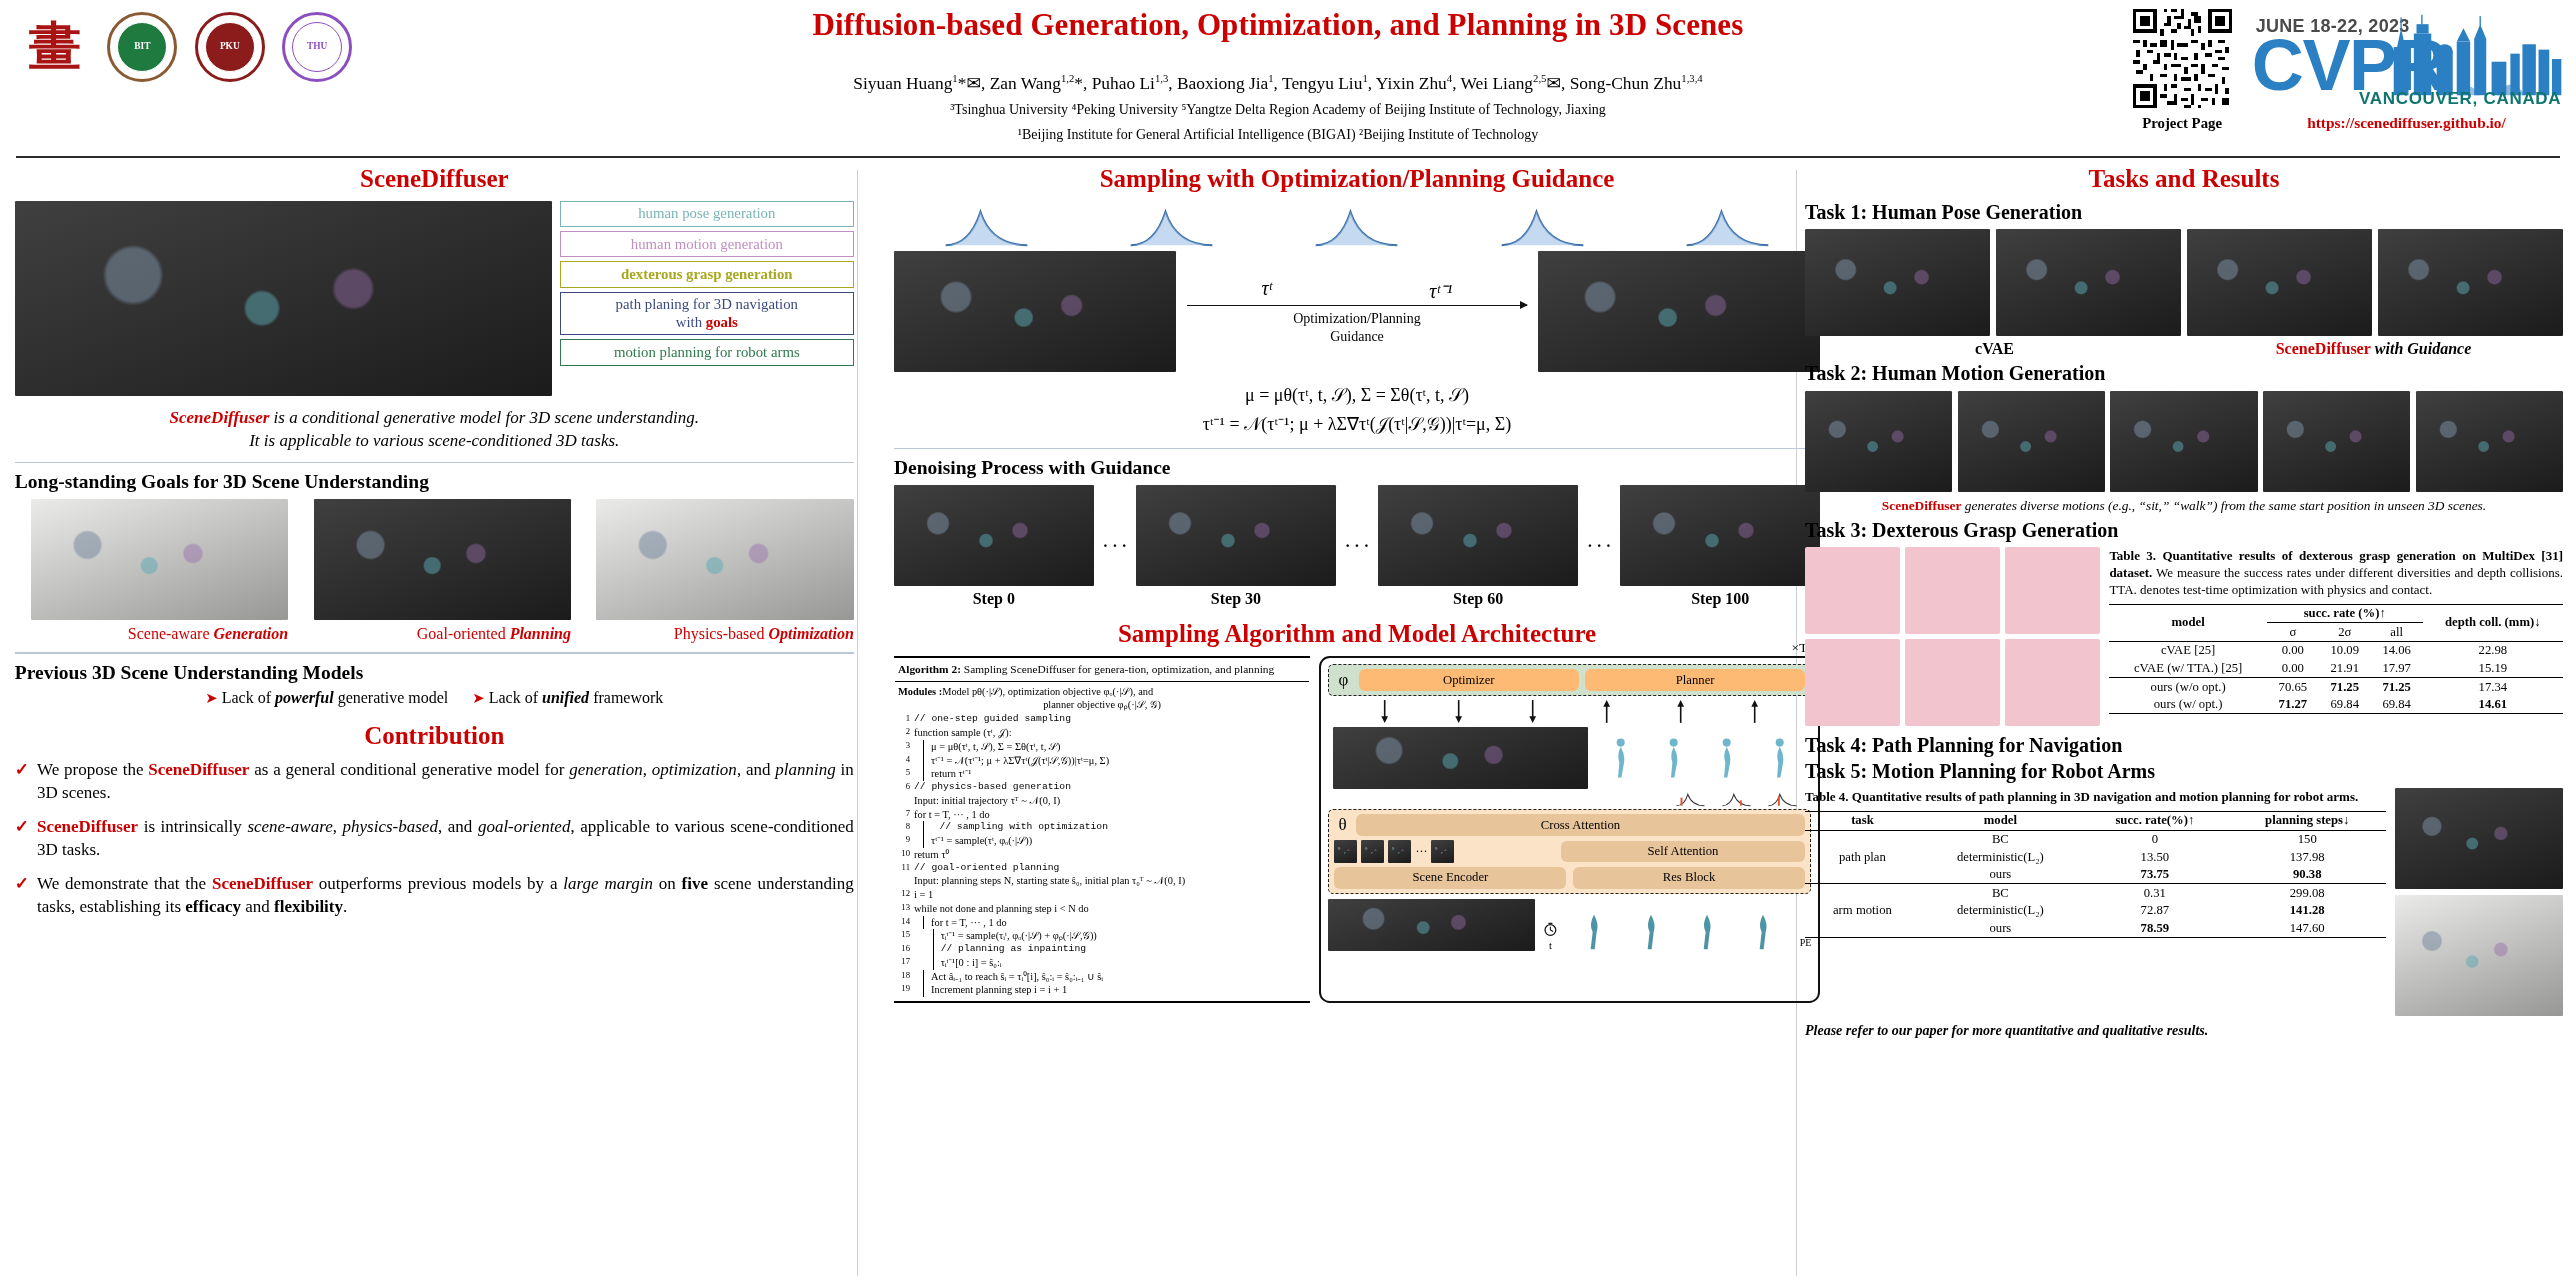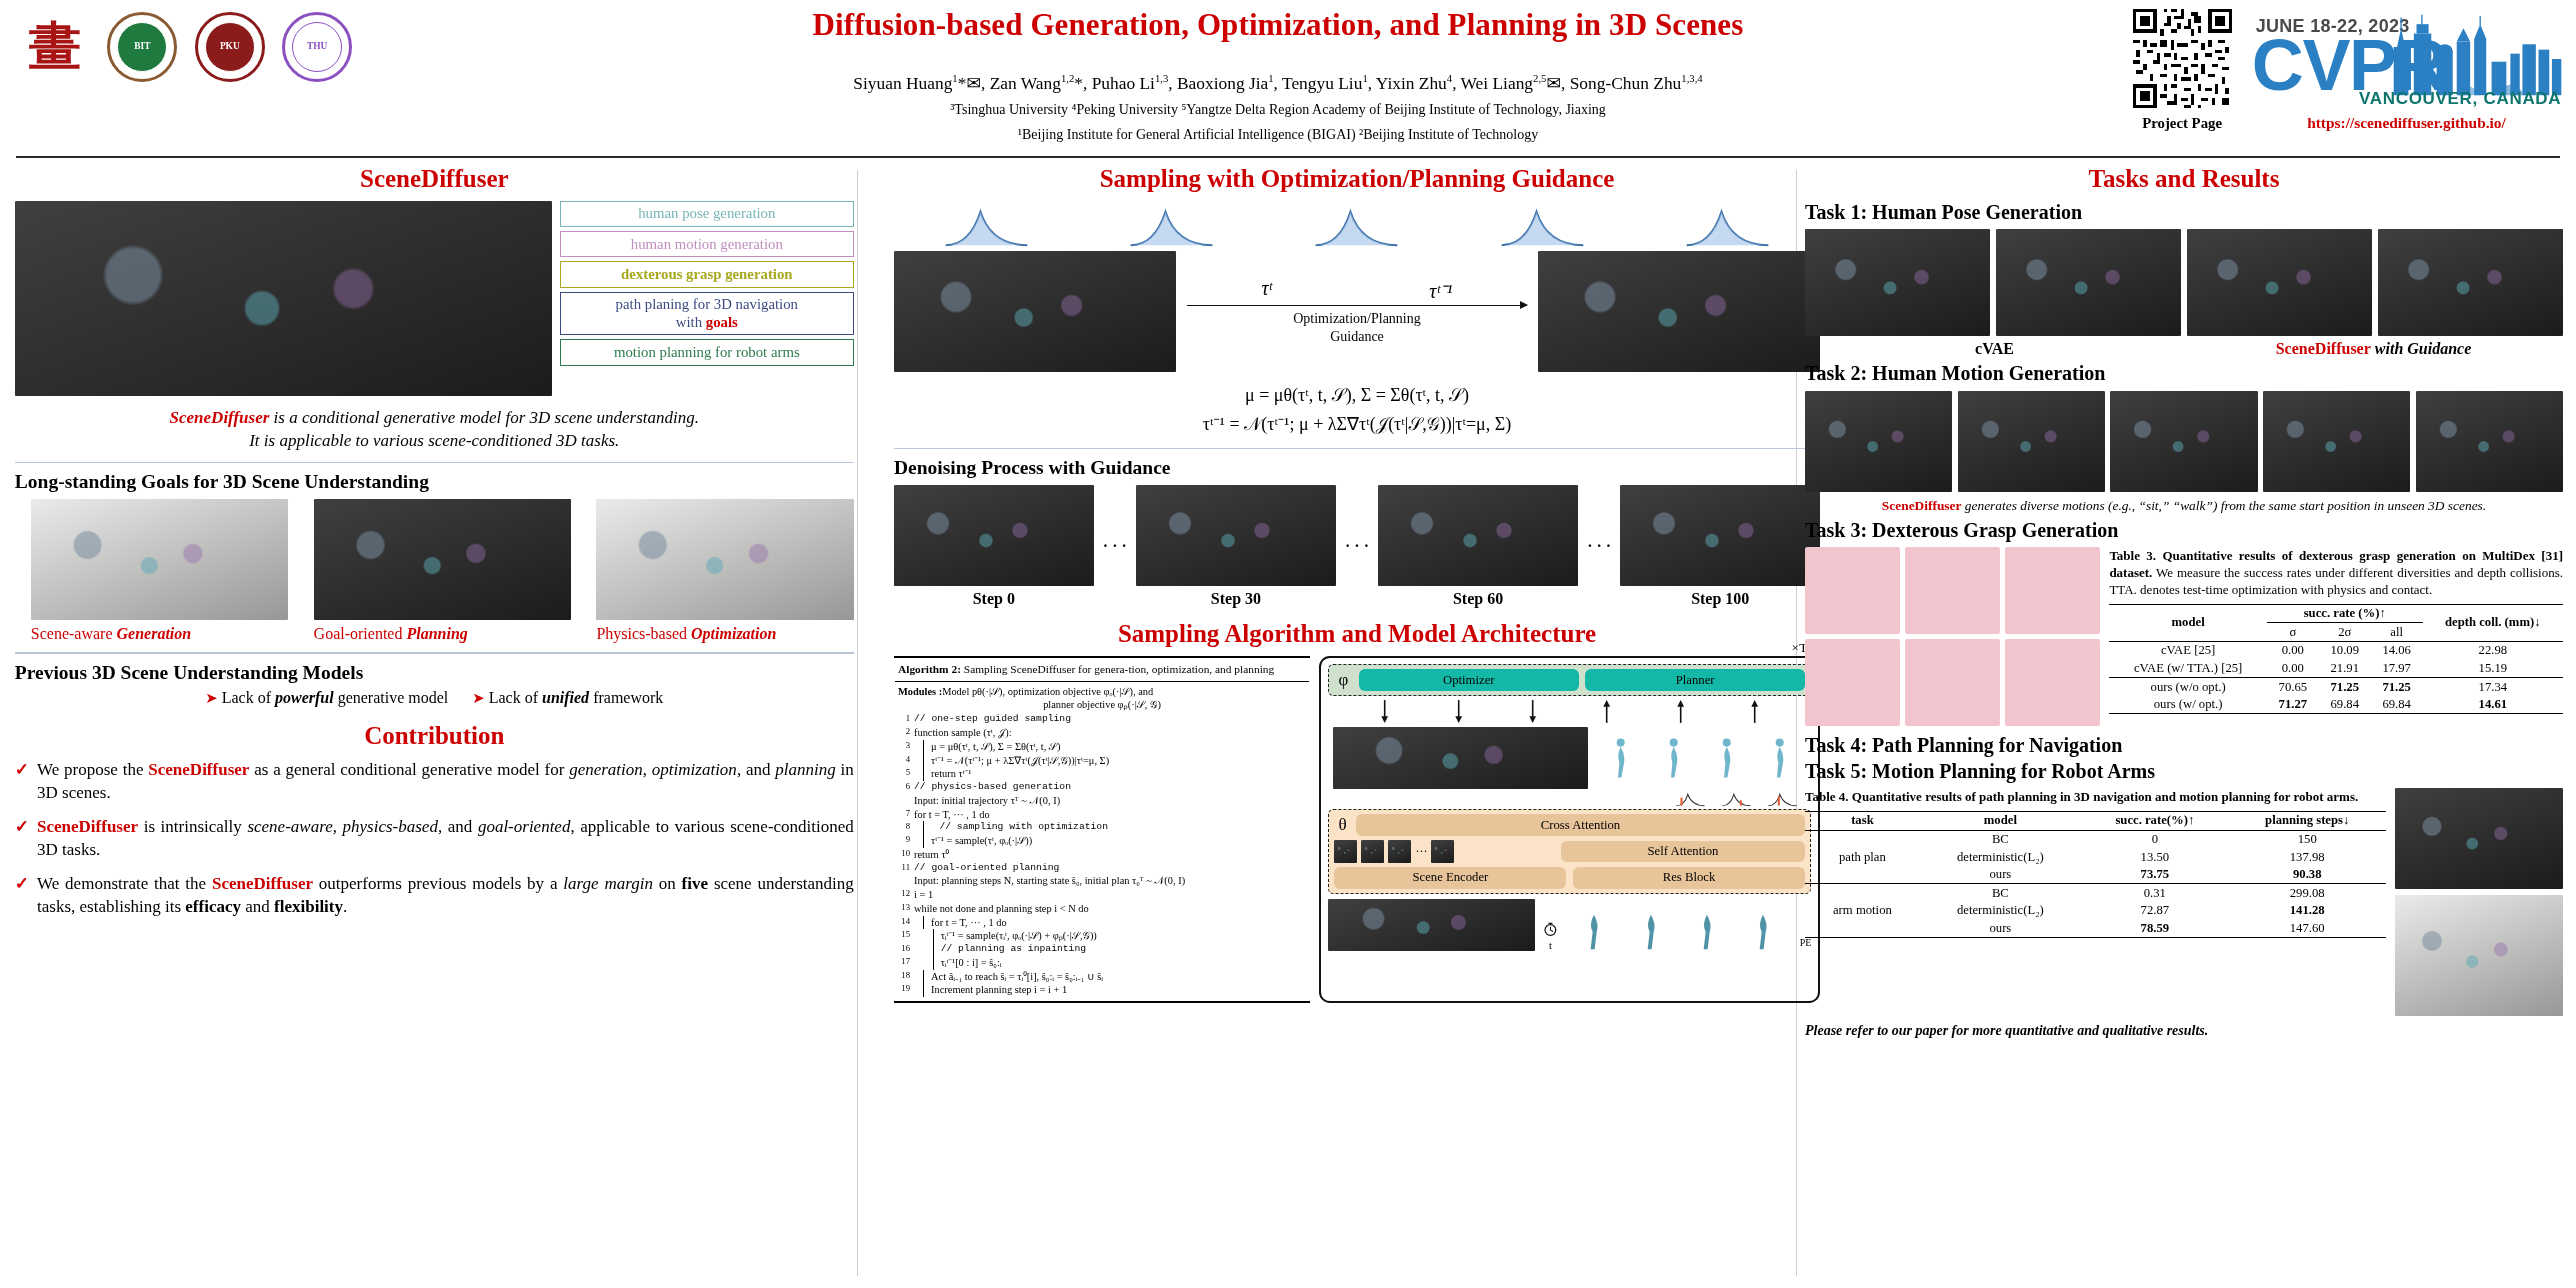--- a/index.html
+++ b/index.html
@@ -142,21 +142,21 @@
   }
 
   .caption-italic {
     text-align: center; font-size: 17px; font-style: italic; line-height: 1.35;
   }
   .red { color: #cc0000; }
   .red-b { color: #cc0000; font-weight: bold; }
   .ital { font-style: italic; }
 
   .goal-row { display: flex; gap: 9.4px; margin-top: 5.4px; }
-  .goal-cell { flex: 1; text-align: left; padding-left: 16px; }
+  .goal-cell { flex: 1; text-align: right; padding-left: 16px; }
   .goal-img { height: 121px; border-radius: 1.3px; }
   .goal-label { margin-top: 5.4px; font-size: 16px; color: #cc0000; }
   .goal-label .ital { font-style: italic; font-weight: bold; }
 
   .prev-bullets { display: flex; gap: 24px; font-size: 16px; margin-top: 4px; justify-content: center;}
   .prev-bullets span.arrow { color: #cc0000; margin-right: 4px; font-size: 14.8px;}
 
   .contrib-item {
     display: flex; gap: 8px; font-size: 17px; line-height: 1.36; margin-bottom: 10.7px;
     text-align: justify;
@@ -200,21 +200,21 @@
   .arch-T { position: absolute; right: 10.7px; top: -17.4px; font-size: 13.4px; }
   .band {
     border: 1.7px dashed #222; border-radius: 5.4px; padding: 4px 5.4px;
     display: flex; align-items: center; gap: 6.7px;
   }
   .band-green { background: #cfe0cd; }
   .band-orange { background: #fae3c6; }
   .pill {
     border-radius: 6px; padding: 3.4px 12px; font-size: 12.7px; text-align: center;
   }
-  .pill-green { background: #14b8a6; }
+  .pill-green { background: #fdba74; }
   .pill-orange { background: #e8c49a; }
   .greek { font-size: 17px; padding: 0 4px; }
 
   
   .task-title { font-size: 20px; font-weight: bold; margin: 4px 0 5.4px 0; }
   .img-row { display: flex; gap: 5.4px; }
   .img-row .cell { flex: 1; }
   .lab-row { display: flex; margin-top: 4px; font-size: 16px; font-weight: bold; }
   .note-line { font-size: 13.4px; margin: 5.4px 0 1.3px 0; line-height: 1.3; }
 

